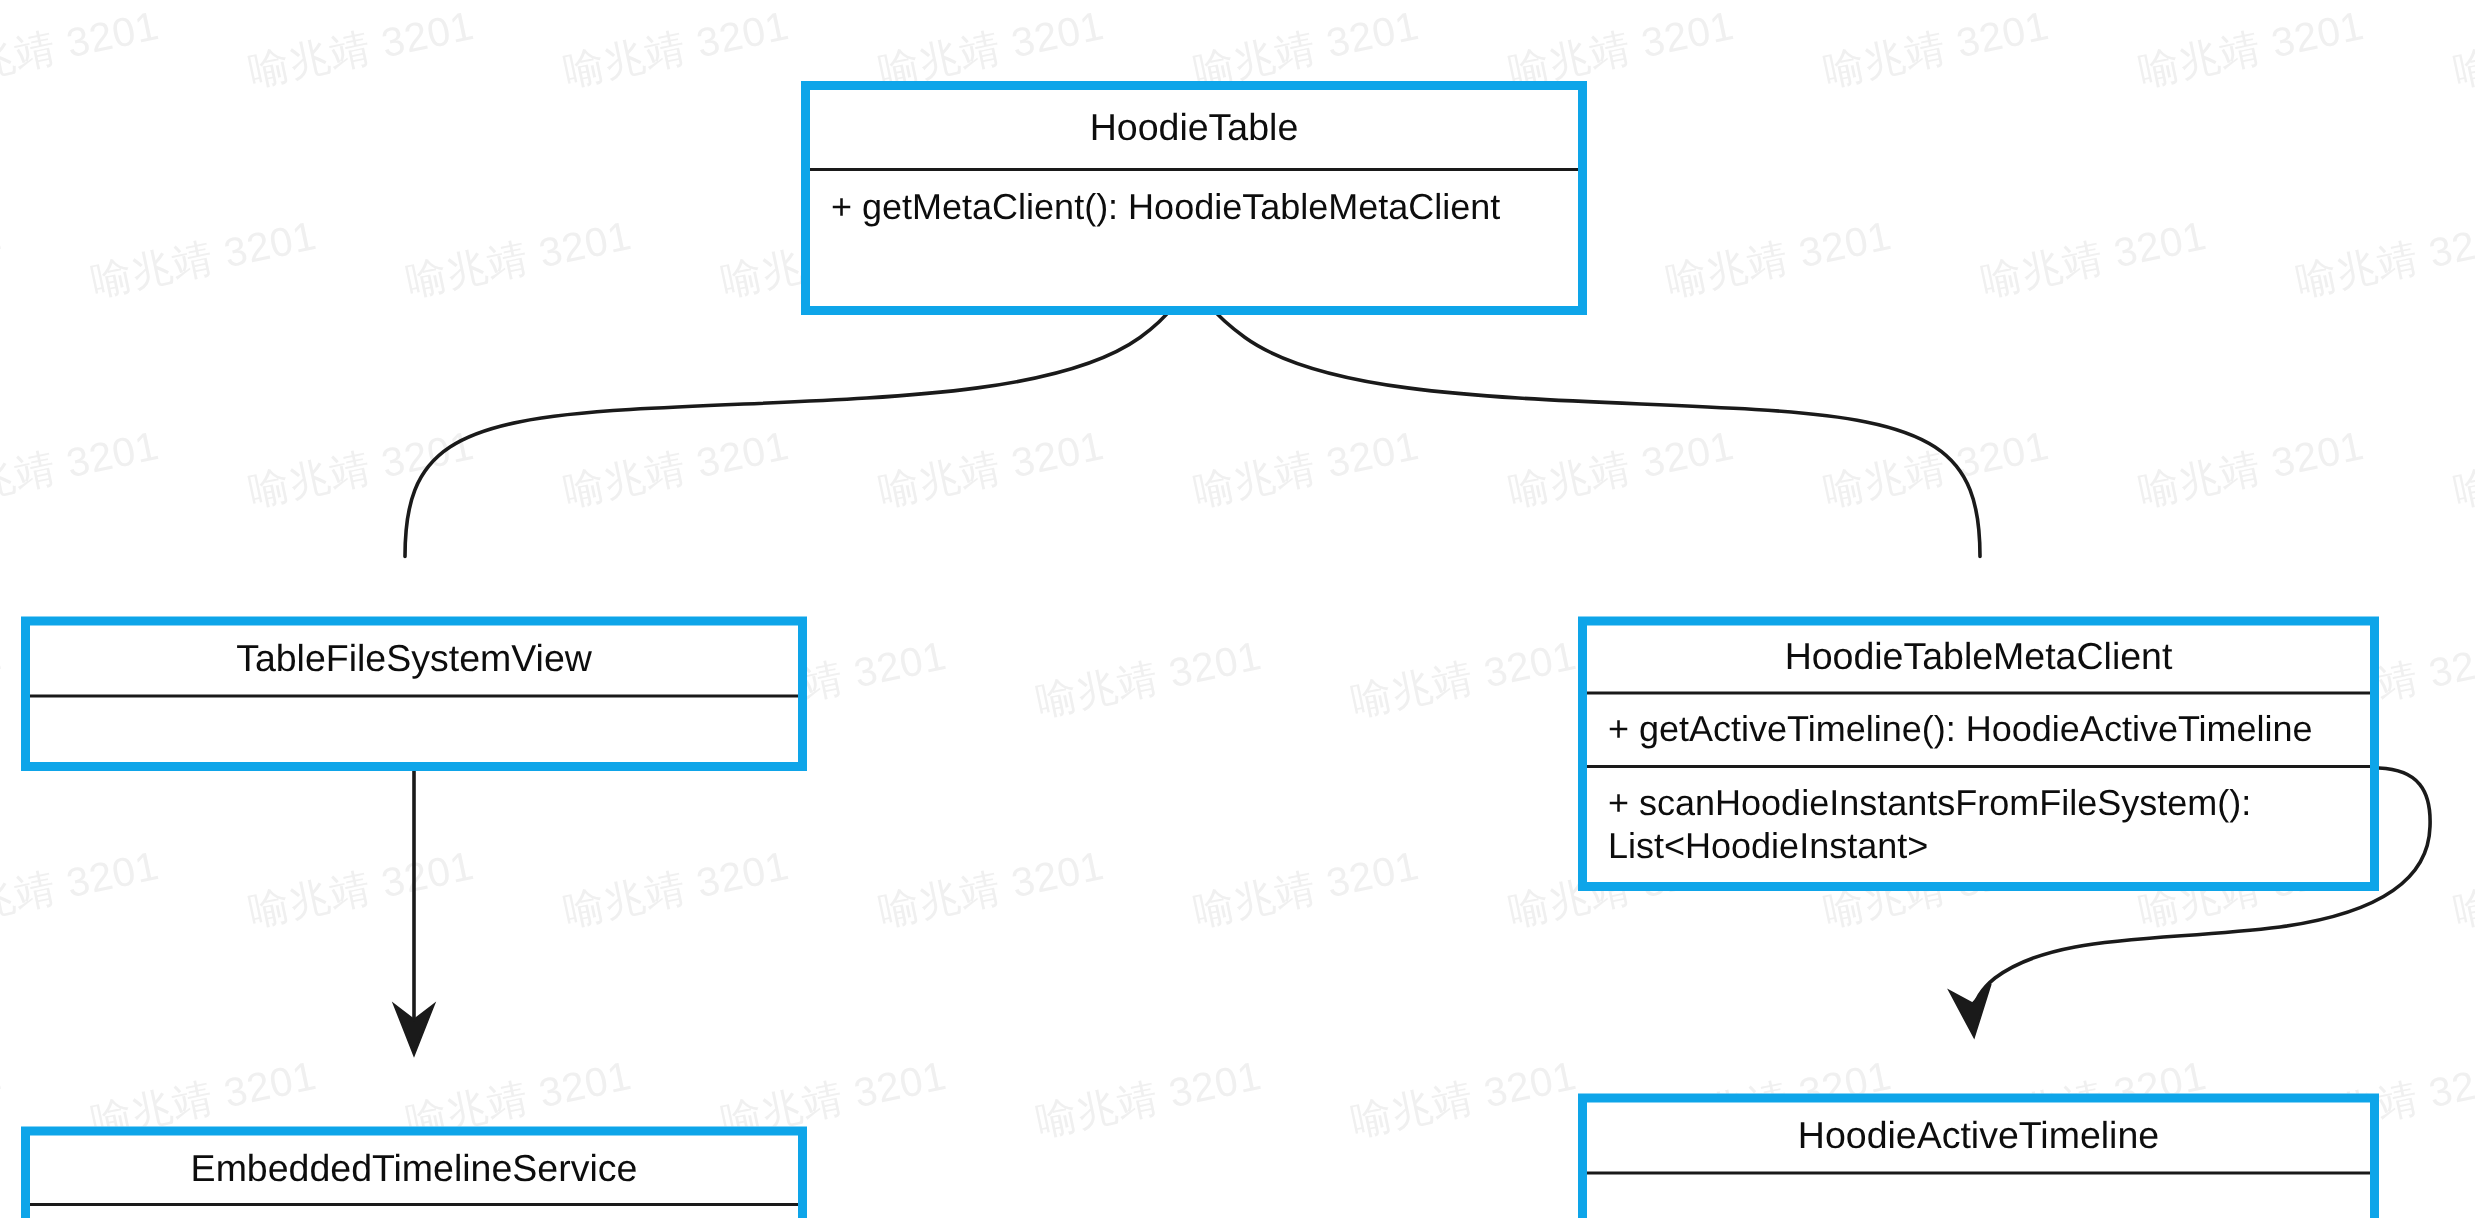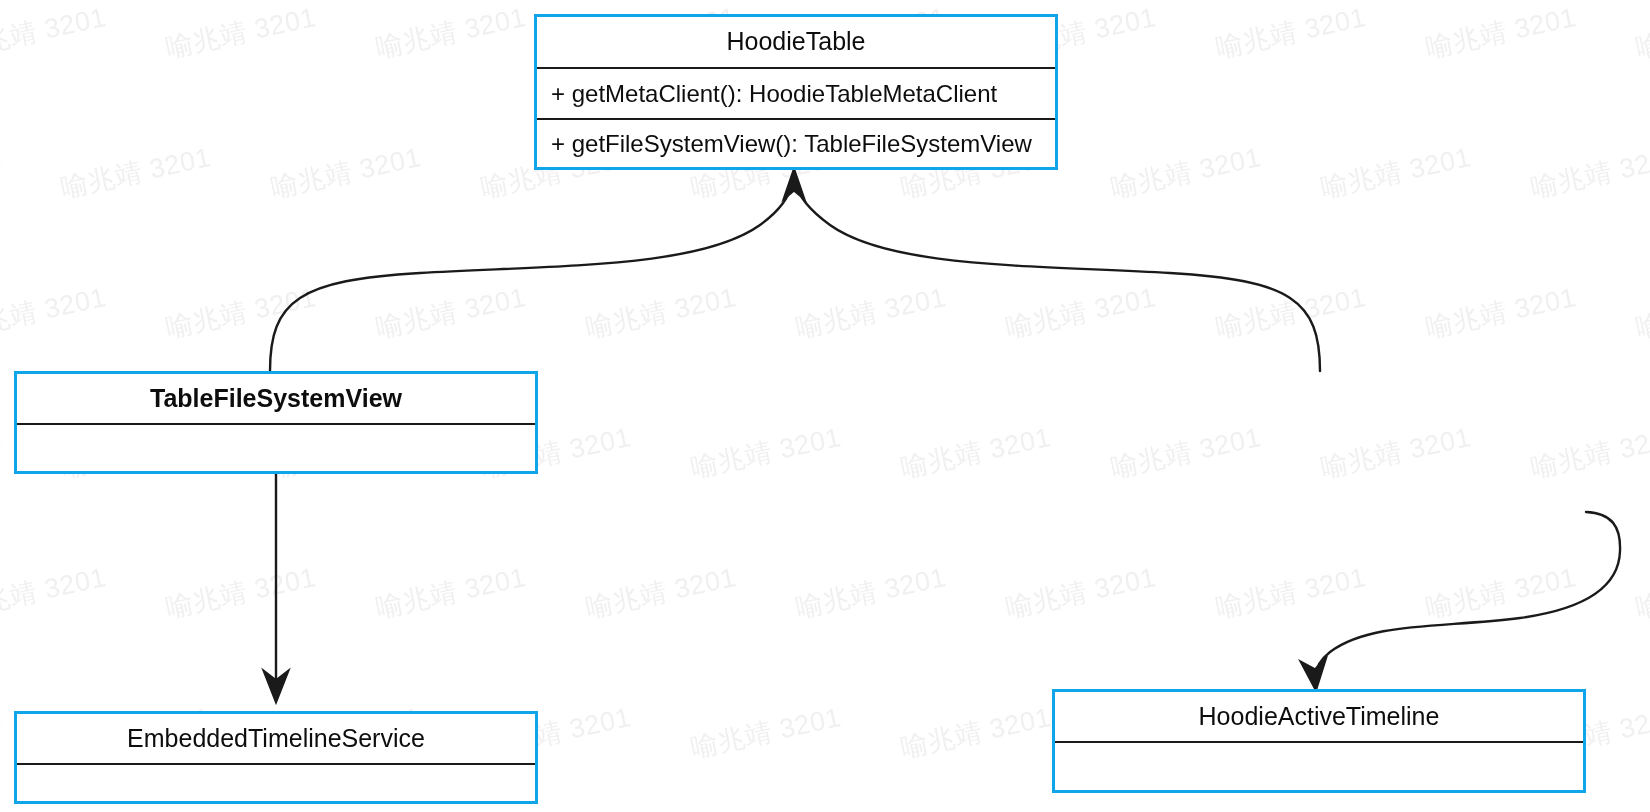--- a/index.html
+++ b/index.html
@@ -49,24 +49,25 @@
     height: 812px;
     z-index: 1;
     pointer-events: none;
   }
 
   
   .uml-class {
     position: absolute;
     box-sizing: border-box;
     background: #ffffff;
-    border: 3px solid #0ea5e9;
+    border: 6px solid #0ea5e9;
     z-index: 2;
     display: flex;
     flex-direction: column;
+    margin-top: 40px;
   }
   .uml-compartment {
     box-sizing: border-box;
     width: 100%;
   }
   .uml-name-compartment {
     display: flex;
     align-items: center;
     justify-content: center;
     border-bottom: 2px solid #1a1a1a;
@@ -101,21 +102,21 @@
   }
   .uml-empty-compartment {
     
   }
 
   
   #class-hoodie-table       { left: 534px;  top: 14px;  width: 524px;  height: 156px; }
   #class-hoodie-table .uml-name-compartment { height: 54px; }
   #class-hoodie-table .uml-member-row { height: 49px; }
 
-  #class-table-file-system-view { left: 14px;  top: 371px; width: 524px;  height: 103px; font-weight: bold; }
+  #class-table-file-system-view { left: 14px;  top: 371px; width: 524px;  height: 103px; }
   #class-table-file-system-view .uml-name-compartment { height: 52px; }
   #class-table-file-system-view .uml-members-compartment { height: 47px; }
 
   #class-hoodie-table-meta-client { left: 1052px; top: 371px; width: 534px; height: 183px; }
   #class-hoodie-table-meta-client .uml-name-compartment { height: 52px; }
   #class-hoodie-table-meta-client .uml-member-row-1 { height: 47px; }
   #class-hoodie-table-meta-client .uml-member-row-2 { height: 78px; align-items: flex-start; padding-top: 9px; }
 
   #class-embedded-timeline-service { left: 14px;  top: 711px; width: 524px;  height: 93px; }
   #class-embedded-timeline-service .uml-name-compartment { height: 52px; }
@@ -205,41 +206,52 @@
   </svg>
 
   <div class="uml-class" id="class-hoodie-table">
     <div class="uml-compartment uml-name-compartment">
       <span class="uml-class-name">HoodieTable</span>
     </div>
     <div class="uml-compartment uml-members-compartment">
       <div class="uml-member-row">
         <span class="uml-member">+ getMetaClient(): HoodieTableMetaClient</span>
       </div>
-      <div class="uml-member-row">
-        <span class="uml-member">+ getFileSystemView(): TableFileSystemView</span>
+    </div>
+  </div>
+
+  <div class="uml-class" id="class-table-file-system-view">
+    <div class="uml-compartment uml-name-compartment">
+      <span class="uml-class-name">TableFileSystemView</span>
+    </div>
+    <div class="uml-compartment uml-members-compartment uml-empty-compartment"></div>
+  </div>
+
+  <div class="uml-class" id="class-hoodie-table-meta-client">
+    <div class="uml-compartment uml-name-compartment">
+      <span class="uml-class-name">HoodieTableMetaClient</span>
+    </div>
+    <div class="uml-compartment uml-members-compartment">
+      <div class="uml-member-row uml-member-row-1">
+        <span class="uml-member">+ getActiveTimeline(): HoodieActiveTimeline</span>
       </div>
-    </div>
-  </div>
-
-  <div class="uml-class" id="class-table-file-system-view">
-    <div class="uml-compartment uml-name-compartment">
-      <span class="uml-class-name">TableFileSystemView</span>
+      <div class="uml-member-row uml-member-row-2">
+        <span class="uml-member">+ scanHoodieInstantsFromFileSystem():
+List&lt;HoodieInstant&gt;</span>
+      </div>
+    </div>
+  </div>
+
+  <div class="uml-class" id="class-embedded-timeline-service">
+    <div class="uml-compartment uml-name-compartment">
+      <span class="uml-class-name">EmbeddedTimelineService</span>
     </div>
     <div class="uml-compartment uml-members-compartment uml-empty-compartment"></div>
   </div>
 
-
-  <div class="uml-class" id="class-embedded-timeline-service">
-    <div class="uml-compartment uml-name-compartment">
-      <span class="uml-class-name">EmbeddedTimelineService</span>
+  <div class="uml-class" id="class-hoodie-active-timeline">
+    <div class="uml-compartment uml-name-compartment">
+      <span class="uml-class-name">HoodieActiveTimeline</span>
     </div>
     <div class="uml-compartment uml-members-compartment uml-empty-compartment"></div>
   </div>
 
-  <div class="uml-class" id="class-hoodie-active-timeline">
-    <div class="uml-compartment uml-name-compartment">
-      <span class="uml-class-name">HoodieActiveTimeline</span>
-    </div>
-    <div class="uml-compartment uml-members-compartment uml-empty-compartment"></div>
-  </div>
-
 </div>
 
 </body></html>

